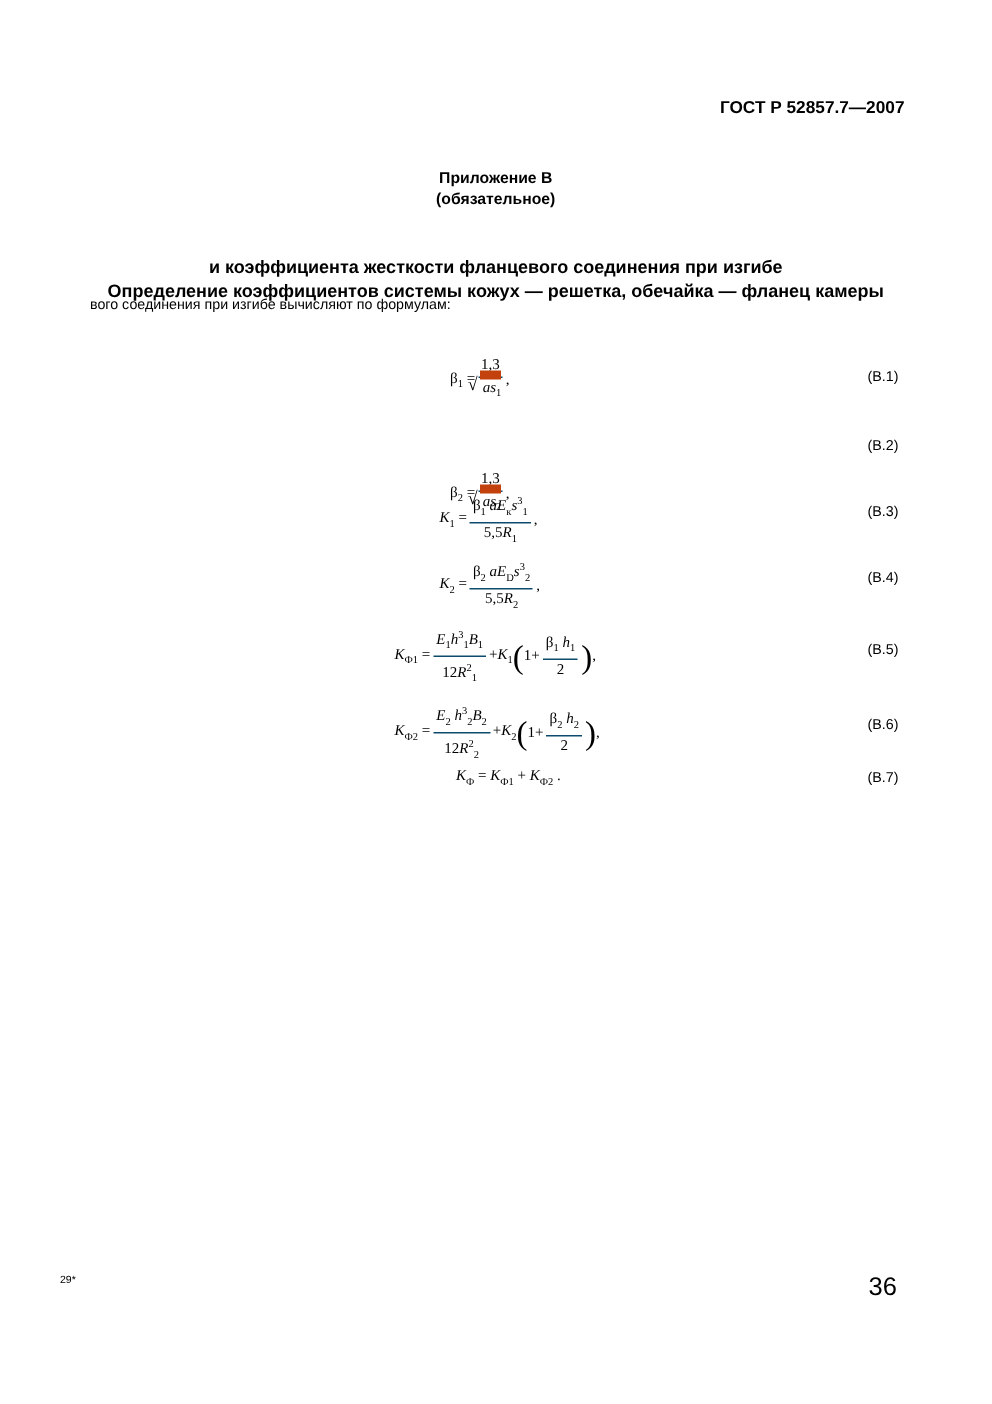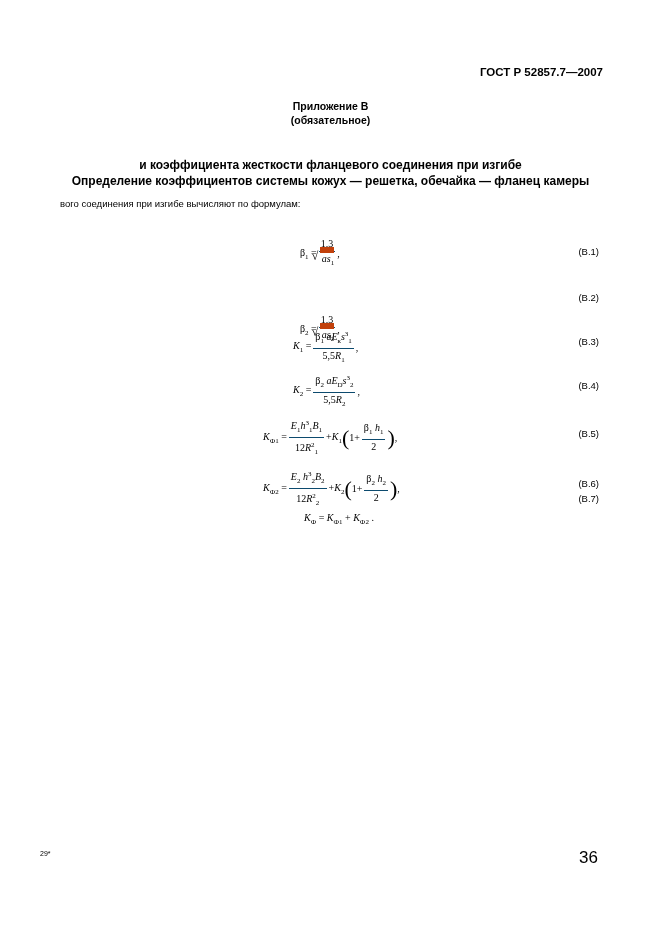--- a/index.html
+++ b/index.html
@@ -1,20 +1,20 @@
 <!DOCTYPE html>
 <html><head>
 <meta charset="utf-8">
 <style>
   html, body { margin: 0; padding: 0; background: #ffffff; }
   body { width: 661px; height: 936px; position: relative; overflow: hidden;
          font-family: "Liberation Sans", sans-serif; color: #000; }
   .abs { position: absolute; }
   .hdr { right: 58px; top: 66px; font-size: 11.5px; font-weight: bold; }
-  .center { left: 0; width: 661px; text-align: center; }
+  .center { left: 0; width: 661px; text-align: center; margin-top: 13px; }
   .annex { top: 99px; font-size: 10.5px; font-weight: bold; line-height: 14px; }
   .title { top: 157px; font-size: 12px; font-weight: bold; line-height: 16px; }
   .intro { left: 60px; width: 542px; top: 197px; font-size: 9.5px; line-height: 13px; text-align: justify; }
   .intro .first { text-indent: 30px; display:block; text-align: justify; text-align-last: justify; }
   .eq { font-family: "Liberation Serif", serif; font-size: 10px; display: flex; align-items: center; white-space: nowrap; }
   .eq i { font-style: italic; }
   .frac { display: inline-flex; flex-direction: column; align-items: center; vertical-align: middle; margin: 0 2px; }
   .frac .num { border-bottom: 1px solid #0c4a6e; padding: 0 2px 1px; line-height: 12px; }
   .frac .den { padding-top: 1px; line-height: 12px; }
   .sqrt { border-top: 6px solid #c2410c; padding-left: 2px; position: relative; }
@@ -104,16 +104,16 @@
   <span class="frac">
       <span class="num">β<sub>2</sub> <i>h</i><sub>2</sub></span>
       <span class="den">2</span>
     </span><span class="paren">)</span>,
 </div>
 <div class="abs eqnum" style="top:478px;">(В.6)</div>
 
 <div class="abs eq" style="left:304px; top:512px;">
   <span><i>K</i><sub>Ф</sub>&nbsp;=&nbsp;<i>K</i><sub>Ф1</sub>&nbsp;+&nbsp;<i>K</i><sub>Ф2</sub>&nbsp;.</span>
 </div>
-<div class="abs eqnum" style="top:493px;text-align:right;">(В.7)</div>
+<div class="abs eqnum" style="top:513px;text-align:right;">(В.7)</div>
 
 <div class="abs foot-left">29*</div>
 <div class="abs foot-right">36</div>
 
 </body></html>

